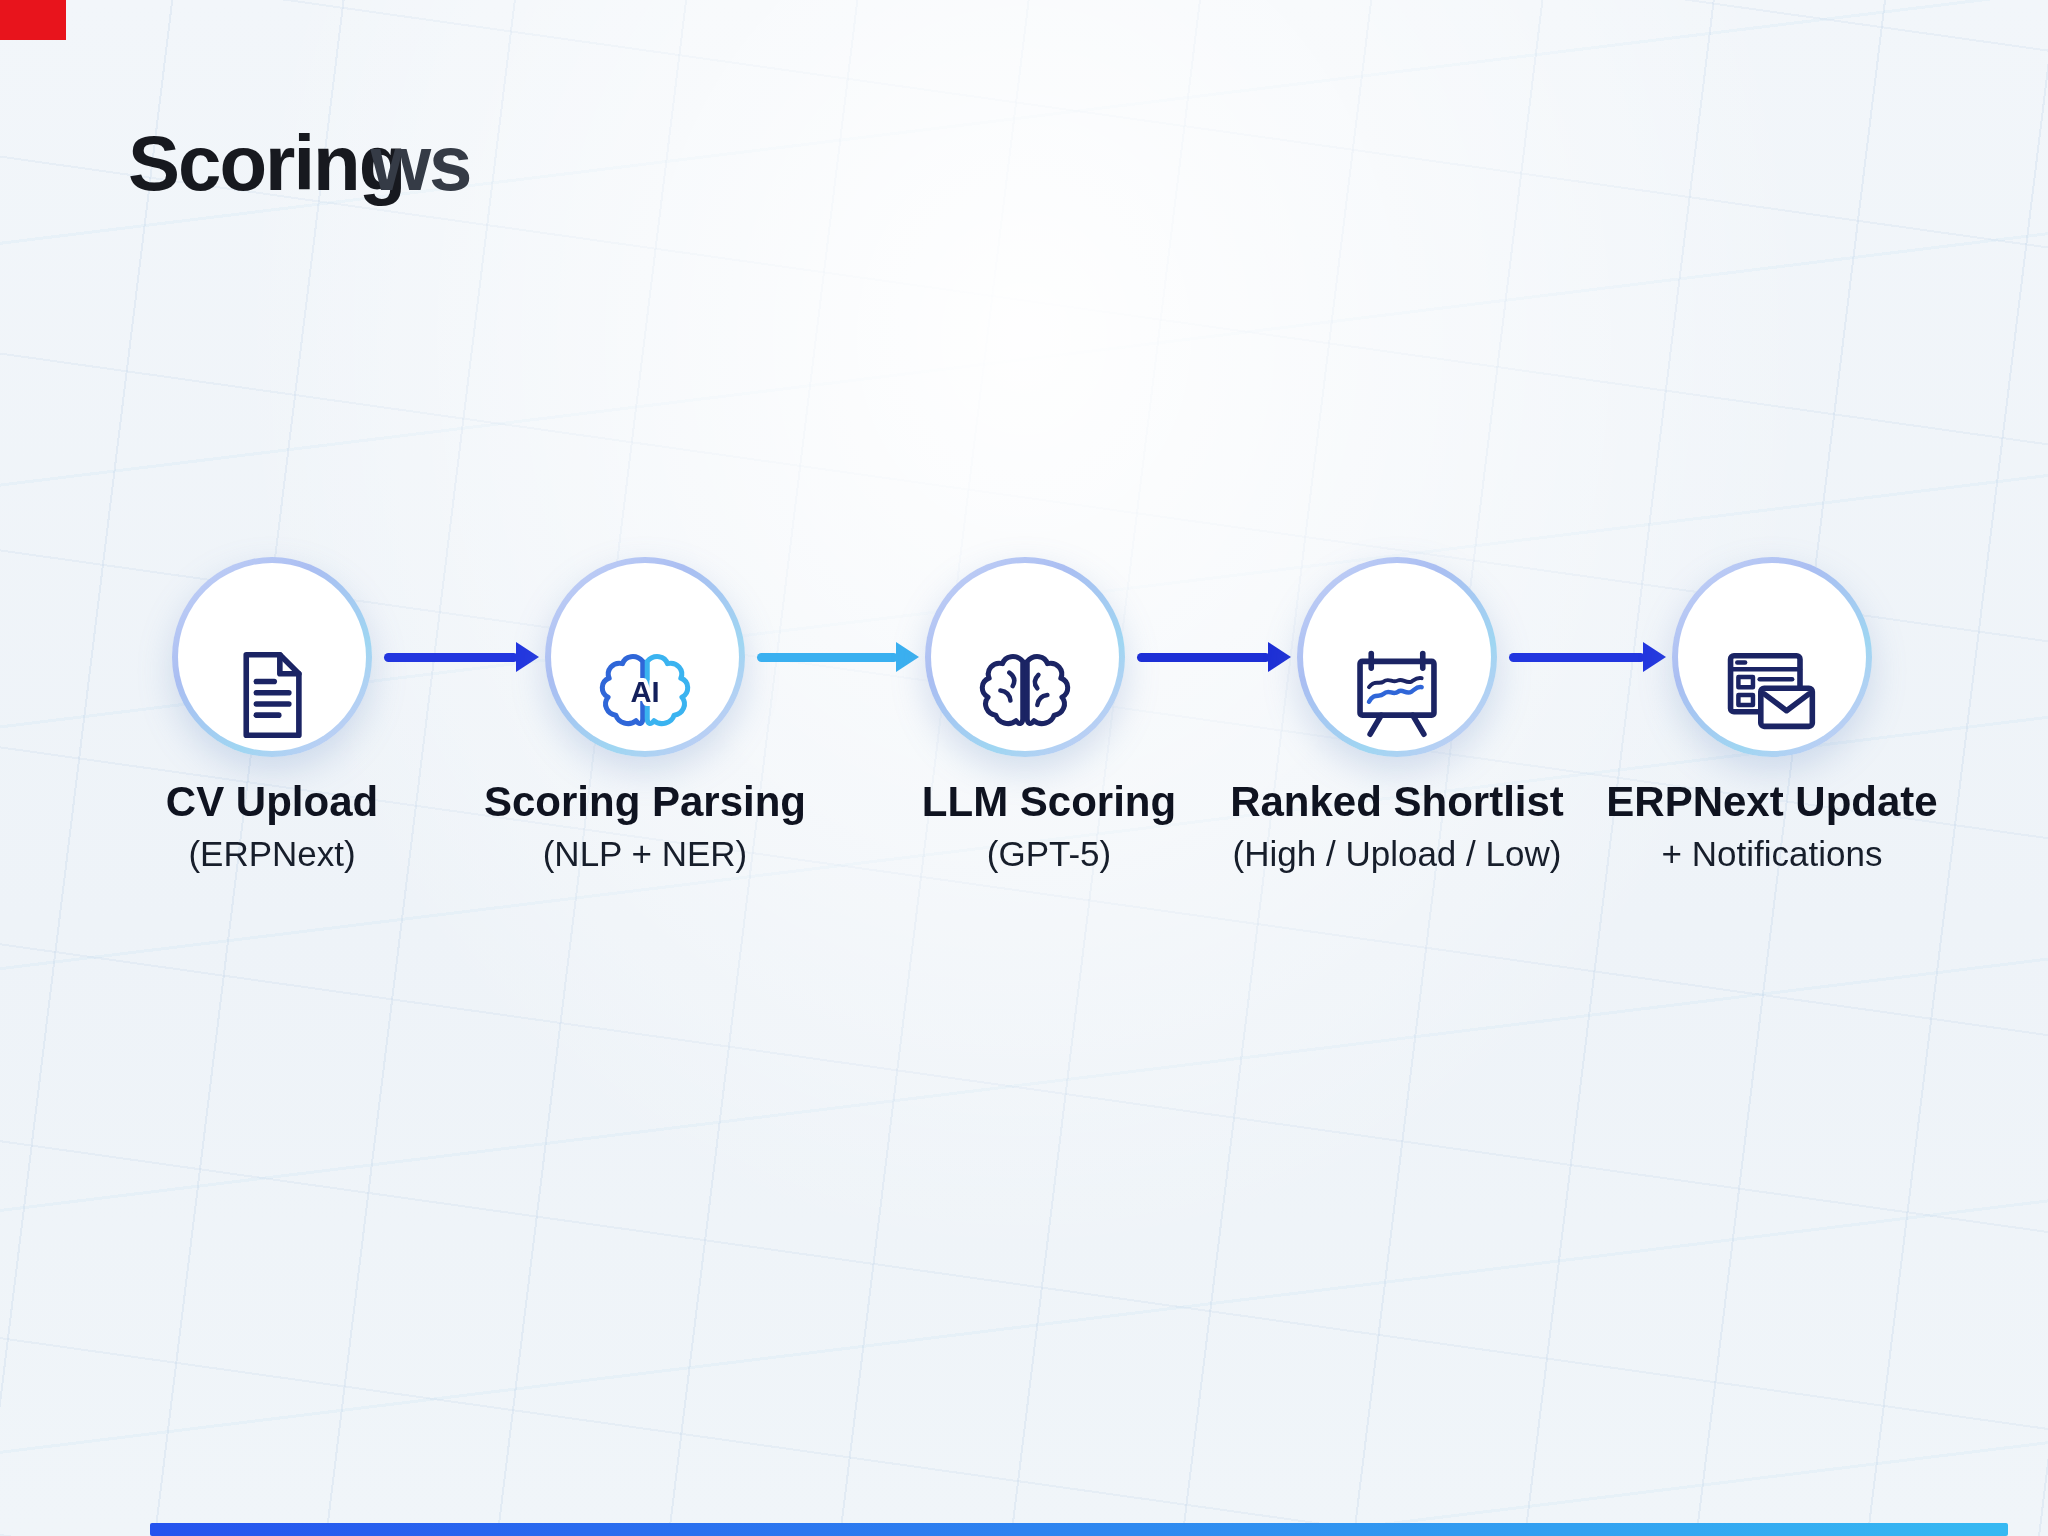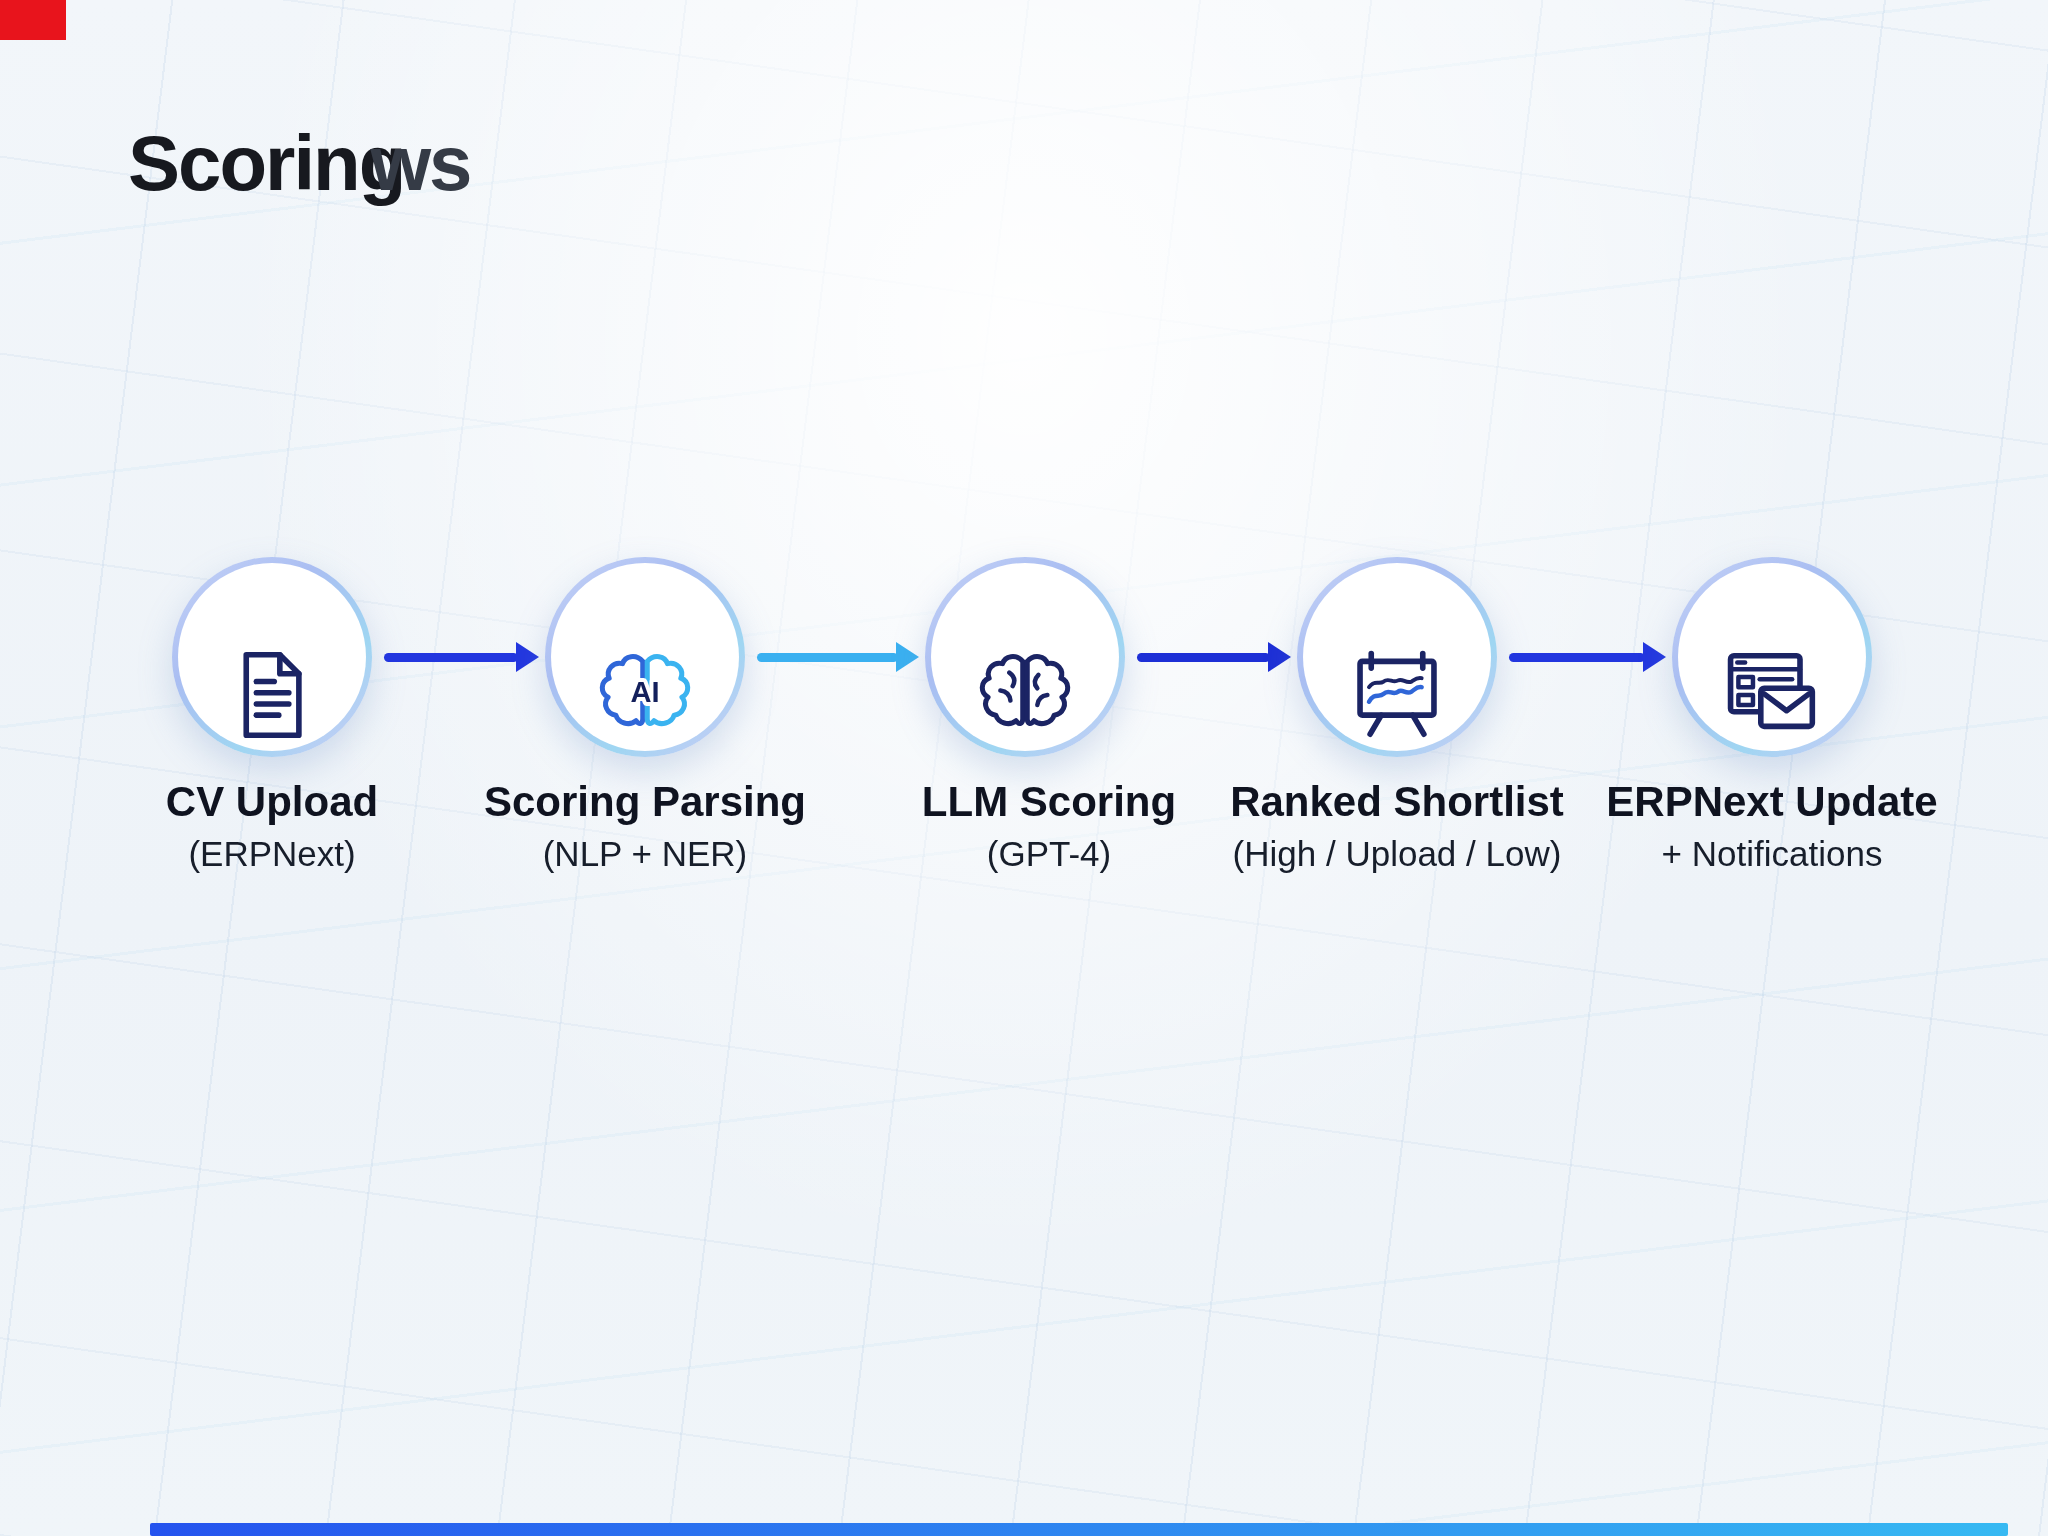--- a/index.html
+++ b/index.html
@@ -171,21 +171,21 @@
         <path d="M48 20 C42 13 32 15 30 22 C21 20 15 28 18 35 C10 38 10 48 17 52 C12 58 16 67 24 68 C26 75 36 78 42 73 C45 77 48 76 48 71 L48 20" stroke-width="4.5" transform="translate(100,0) scale(-1,1)"></path>
         <path d="M36 30 q7 5 3 12" stroke-width="4"></path>
         <path d="M28 46 q8 1 9 9" stroke-width="4"></path>
         <path d="M62 32 q-6 6 -1 12" stroke-width="4"></path>
         <path d="M70 50 q-8 1 -9 9" stroke-width="4"></path>
       </svg>
     </span>
   </div>
   <div class="step-label l3">
     <div class="line1">LLM Scoring</div>
-    <div class="line2">(GPT-4)</div>
+    <div class="line2">(GPT-5)</div>
   </div>
 
   <div class="arrow a3" style="color: rgb(29, 47, 214);">
     <div class="arrow-line"></div>
     <div class="arrow-head"></div>
   </div>
 
   <div class="step-circle c4">
     <span>
       <svg viewBox="0 0 100 100" fill="none" stroke="#1b2464" stroke-linecap="round" stroke-linejoin="round">

